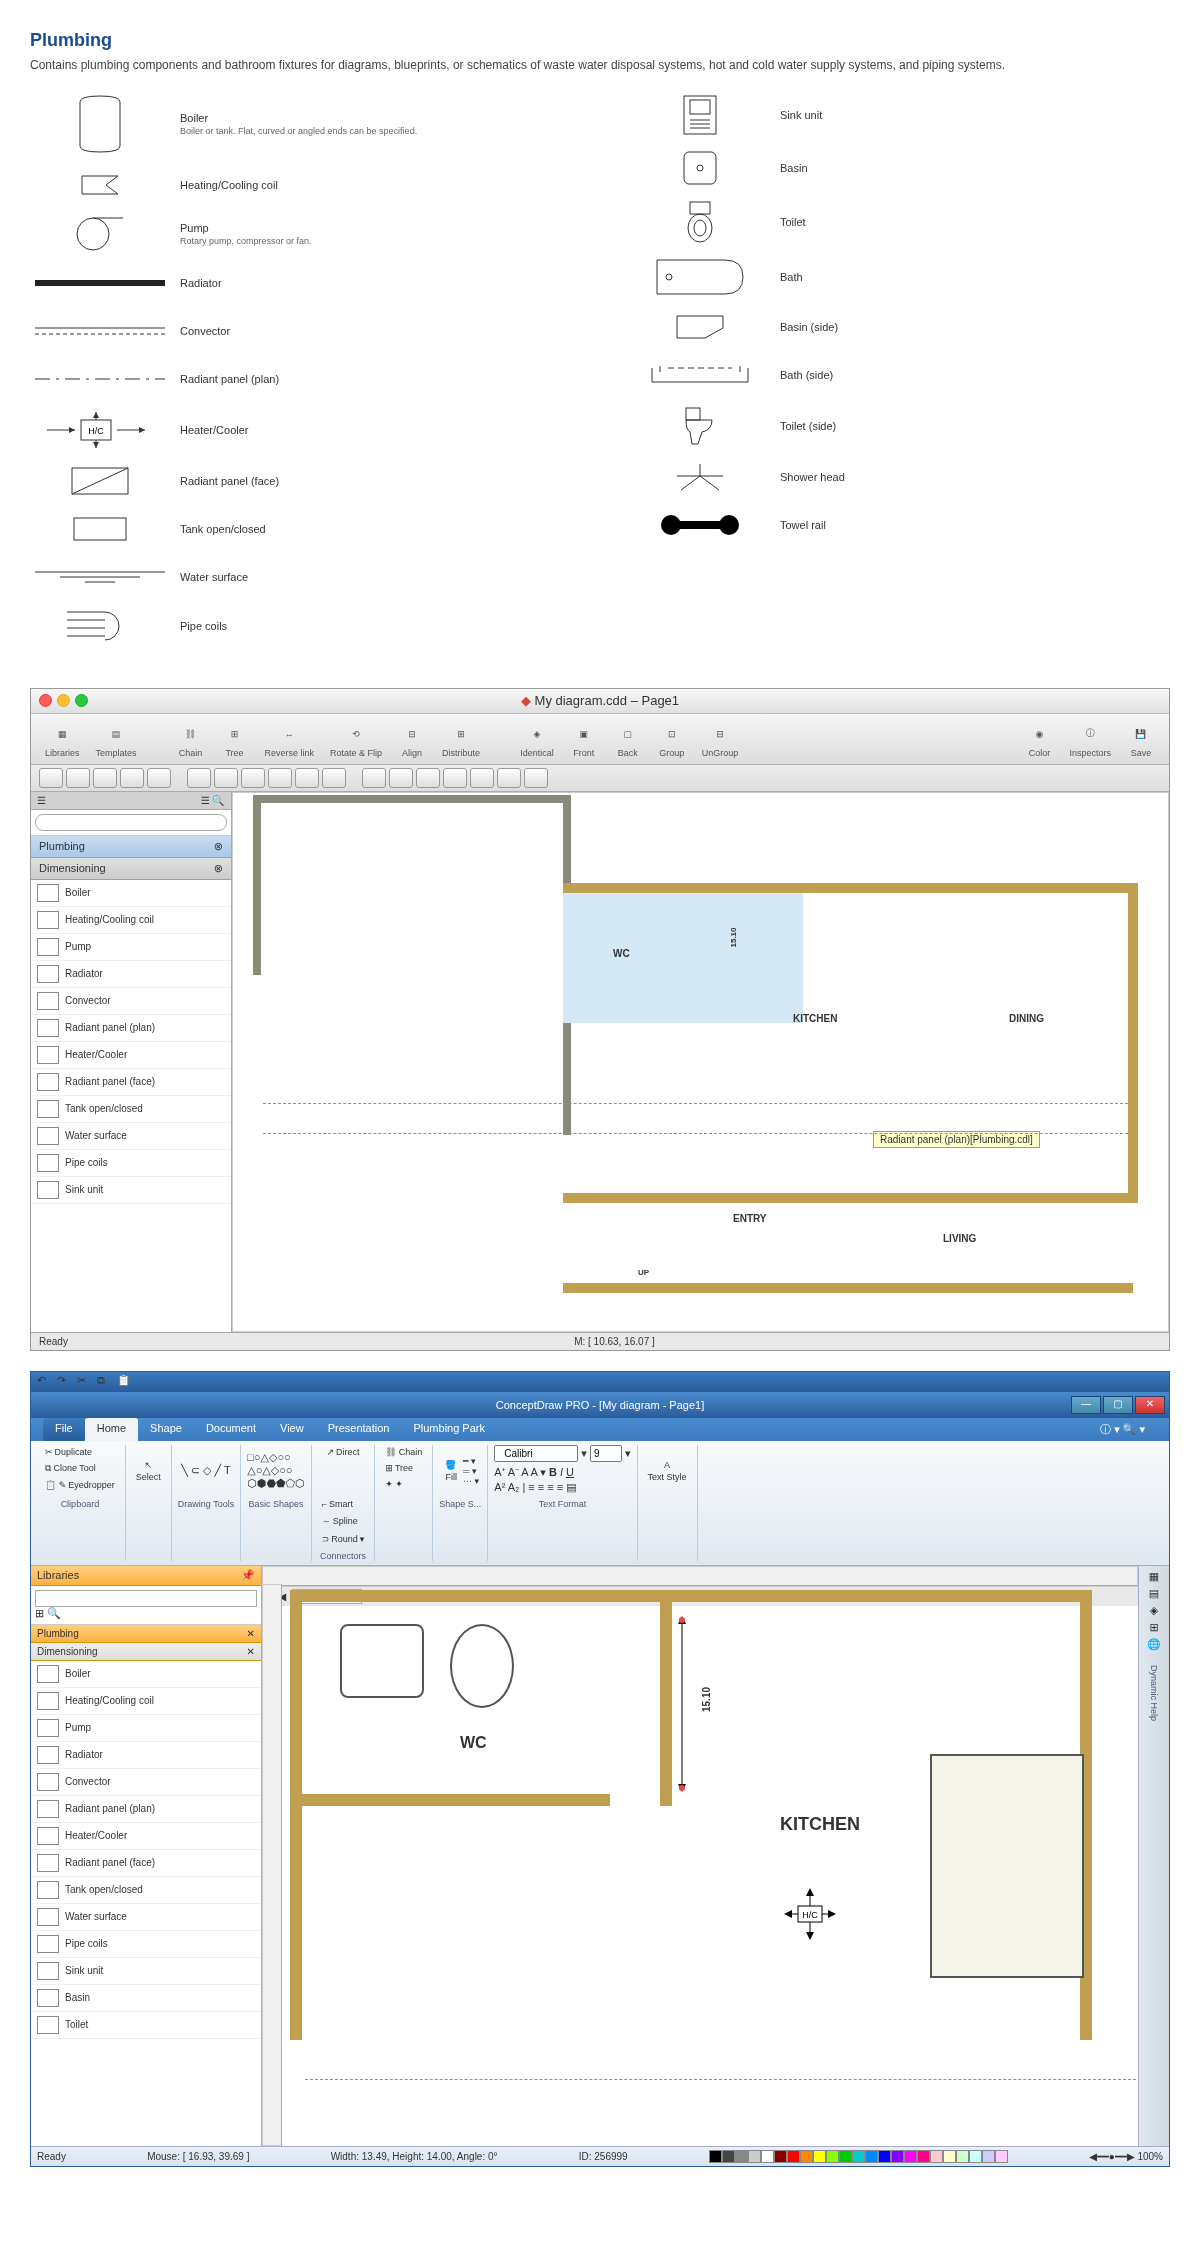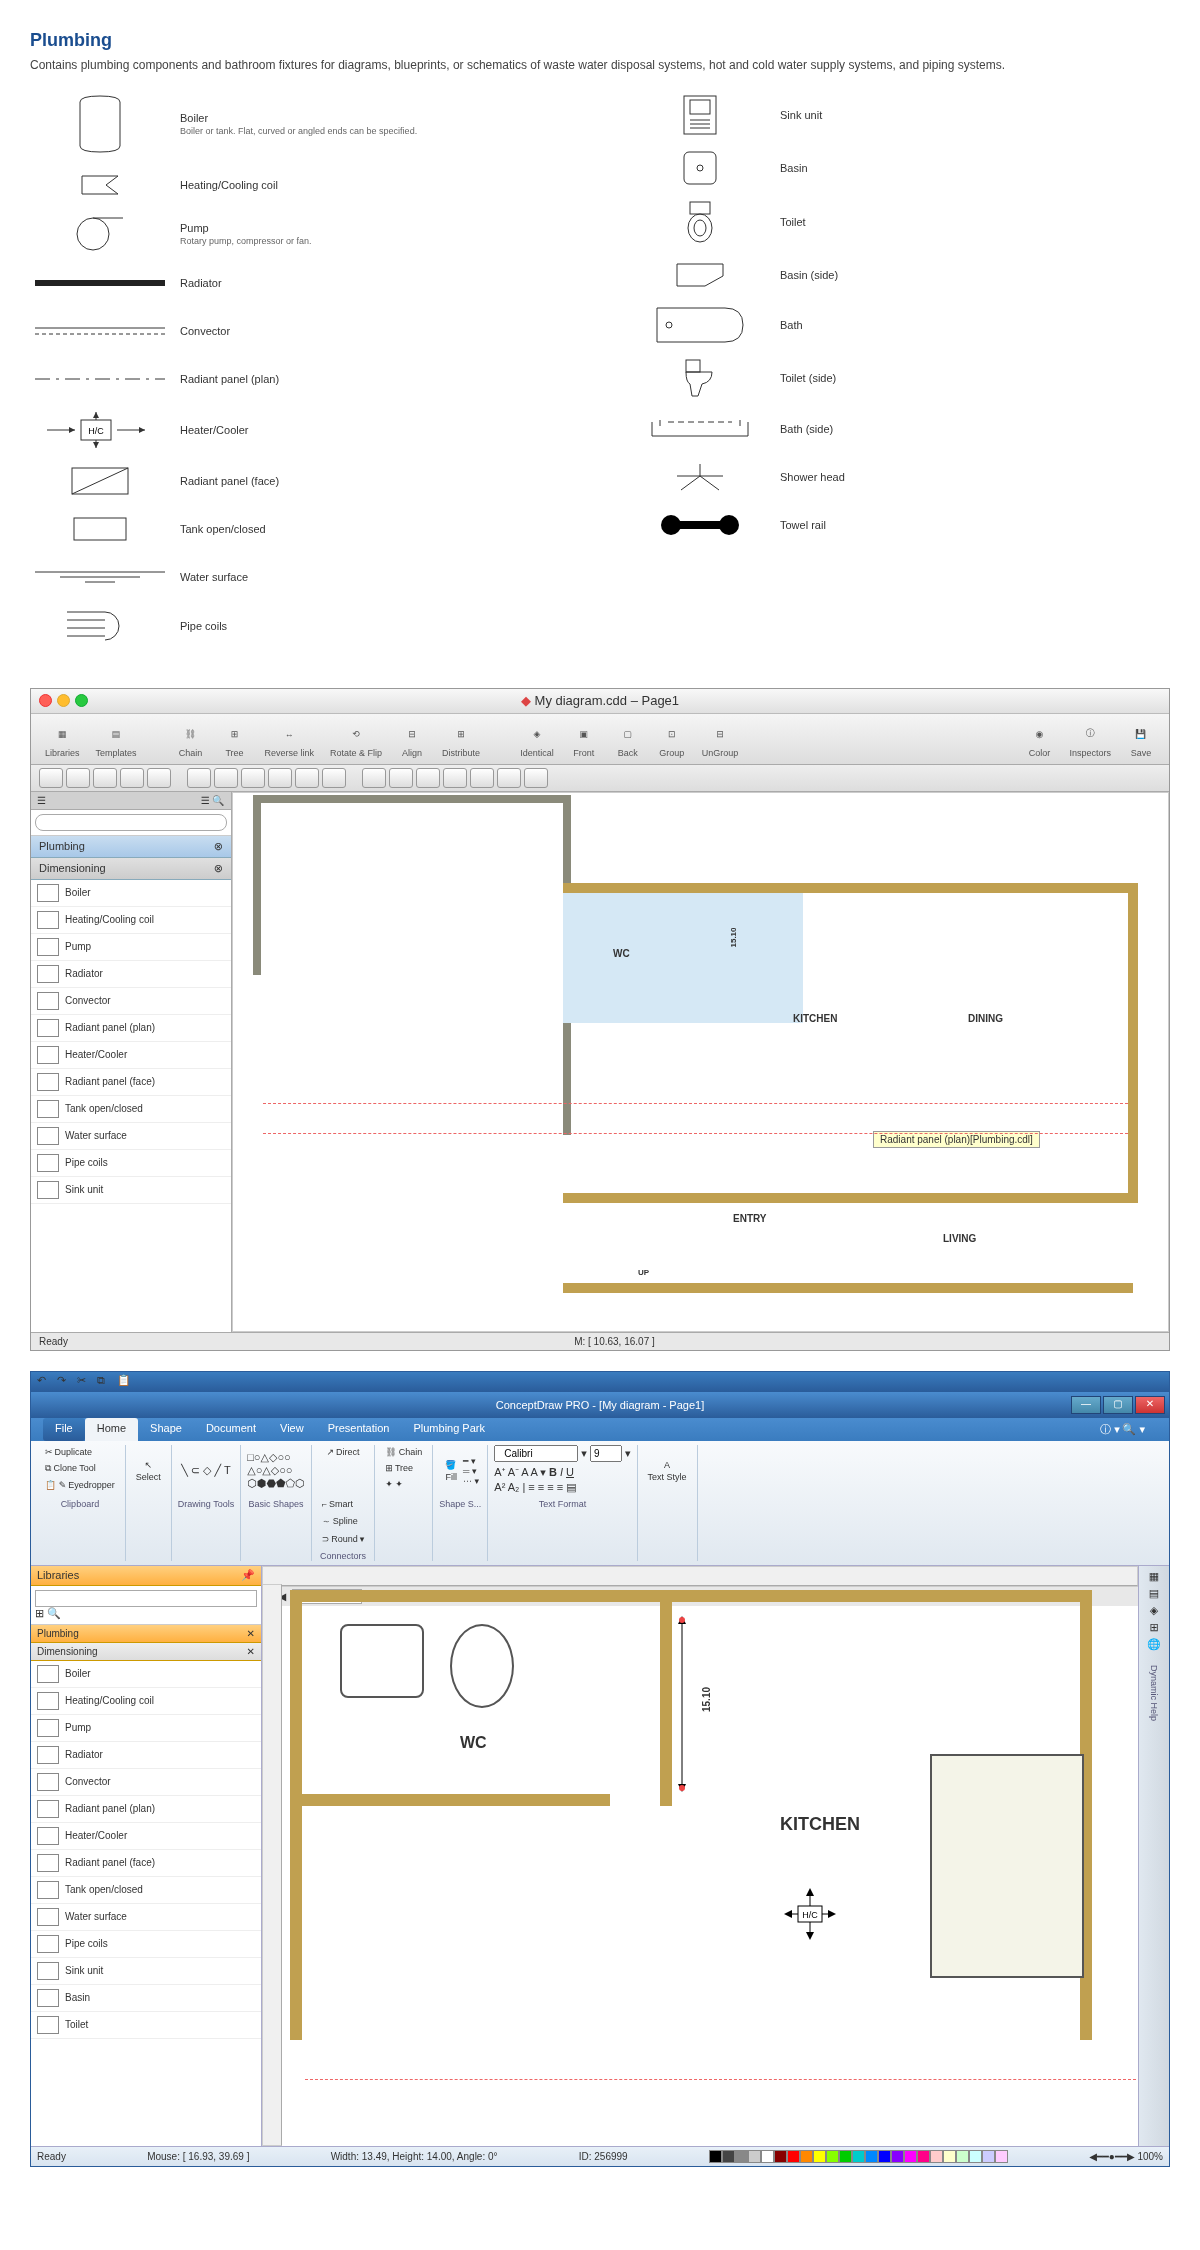--- a/index.html
+++ b/index.html
@@ -255,63 +255,63 @@
               <ellipse cx="16" cy="28" rx="12" ry="14" fill="none" stroke="#333"></ellipse>
               <ellipse cx="16" cy="28" rx="6" ry="8" fill="none" stroke="#333"></ellipse>
             </svg>
           </div>
           <div class="leg-text">
             <div class="leg-title">Toilet</div>
           </div>
         </div>
     <div class="leg-row">
           <div class="leg-icon">
-            <svg width="50" height="26">
-              <path d="M2 2 L48 2 L48 14 L30 24 L2 24 Z" fill="none" stroke="#333"></path>
-            </svg>
-          </div>
-          <div class="leg-text">
-            <div class="leg-title">Basin (side)</div>
-          </div>
-        </div>
-    <div class="leg-row">
-          <div class="leg-icon">
             <svg width="90" height="38">
               <path d="M2 2 L70 2 Q88 2 88 19 Q88 36 70 36 L2 36 Z" fill="none" stroke="#333"></path>
               <circle cx="14" cy="19" r="3" fill="none" stroke="#333"></circle>
             </svg>
           </div>
           <div class="leg-text">
             <div class="leg-title">Bath</div>
           </div>
         </div>
     <div class="leg-row">
           <div class="leg-icon">
-            <svg width="32" height="40">
-              <rect x="2" y="2" width="14" height="12" fill="none" stroke="#333"></rect>
-              <path d="M2 14 L28 14 Q28 24 18 26 L14 38 L8 38 L6 26 Q2 24 2 14" fill="none" stroke="#333"></path>
-            </svg>
-          </div>
-          <div class="leg-text">
-            <div class="leg-title">Toilet (side)</div>
+            <svg width="50" height="26">
+              <path d="M2 2 L48 2 L48 14 L30 24 L2 24 Z" fill="none" stroke="#333"></path>
+            </svg>
+          </div>
+          <div class="leg-text">
+            <div class="leg-title">Basin (side)</div>
           </div>
         </div>
     <div class="leg-row">
           <div class="leg-icon">
             <svg width="100" height="22">
               <line x1="2" y1="4" x2="2" y2="18" stroke="#333"></line>
               <line x1="98" y1="4" x2="98" y2="18" stroke="#333"></line>
               <line x1="2" y1="18" x2="98" y2="18" stroke="#333"></line>
               <line x1="18" y1="4" x2="82" y2="4" stroke="#333" stroke-dasharray="6 4"></line>
               <line x1="10" y1="2" x2="10" y2="8" stroke="#333"></line>
               <line x1="90" y1="2" x2="90" y2="8" stroke="#333"></line>
             </svg>
           </div>
           <div class="leg-text">
             <div class="leg-title">Bath (side)</div>
+          </div>
+        </div>
+    <div class="leg-row">
+          <div class="leg-icon">
+            <svg width="32" height="40">
+              <rect x="2" y="2" width="14" height="12" fill="none" stroke="#333"></rect>
+              <path d="M2 14 L28 14 Q28 24 18 26 L14 38 L8 38 L6 26 Q2 24 2 14" fill="none" stroke="#333"></path>
+            </svg>
+          </div>
+          <div class="leg-text">
+            <div class="leg-title">Toilet (side)</div>
           </div>
         </div>
     <div class="leg-row">
           <div class="leg-icon">
             <svg width="50" height="30">
               <line x1="25" y1="2" x2="25" y2="14" stroke="#333"></line>
               <line x1="25" y1="14" x2="6" y2="28" stroke="#333"></line>
               <line x1="25" y1="14" x2="44" y2="28" stroke="#333"></line>
               <line x1="2" y1="14" x2="48" y2="14" stroke="#333"></line>
             </svg>
@@ -511,21 +511,21 @@
           <div class="fp-wall" style="left:20px;top:2px;width:8px;height:180px"></div>
           <div class="fp-wall" style="left:330px;top:2px;width:8px;height:340px"></div>
           <div class="fp-wall" style="left:330px;top:90px;width:260px;height:10px;background:#c0a050"></div>
           <div class="fp-wall" style="left:575px;top:90px;width:330px;height:10px;background:#c0a050"></div>
           <div class="fp-wall" style="left:895px;top:90px;width:10px;height:320px;background:#c0a050"></div>
           <div class="fp-wall" style="left:330px;top:400px;width:570px;height:10px;background:#c0a050"></div>
           <div class="fp-wall" style="left:330px;top:490px;width:570px;height:10px;background:#c0a050"></div>
           <div style="position:absolute;left:330px;top:100px;width:240px;height:130px;background:#d5e8f5"></div>
           <div class="fp-label" style="left:380px;top:155px">WC</div>
           <div class="fp-label" style="left:560px;top:220px">KITCHEN</div>
-          <div class="fp-label" style="left:735px;top:220px">DINING</div>
+          <div class="fp-label" style="left:776px;top:220px">DINING</div>
           <div class="fp-label" style="left:500px;top:420px">ENTRY</div>
           <div class="fp-label" style="left:710px;top:440px">LIVING</div>
           <div class="fp-label" style="left:405px;top:475px;font-size:8px">UP</div>
           <div class="fp-label" style="left:490px;top:140px;font-size:8px;transform:rotate(-90deg)">15.10</div>
           <div class="fp-tooltip" style="left:640px;top:338px">Radiant panel (plan)[Plumbing.cdl]</div>
           <div style="position:absolute;left:30px;top:310px;right:40px;border-top:1px dashed #e66"></div>
           <div style="position:absolute;left:30px;top:340px;right:40px;border-top:1px dashed #e66"></div>
         </div>
       </div>
       <div class="scroll-h">

